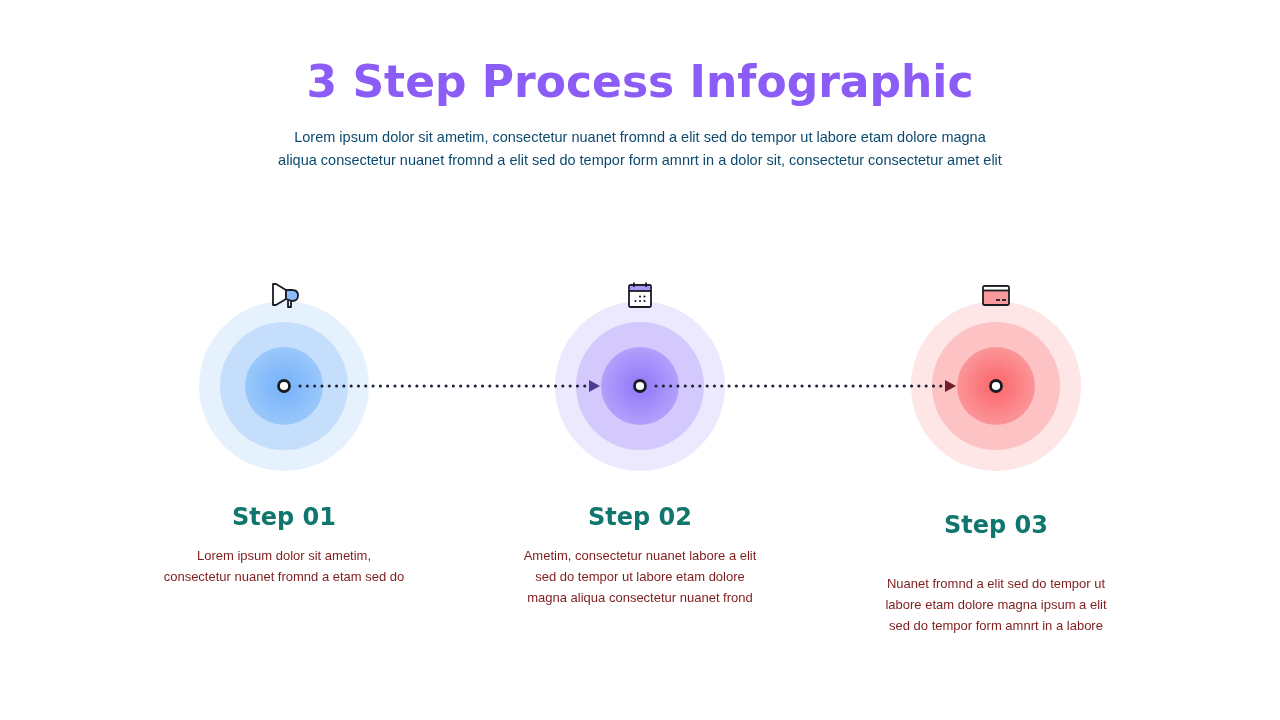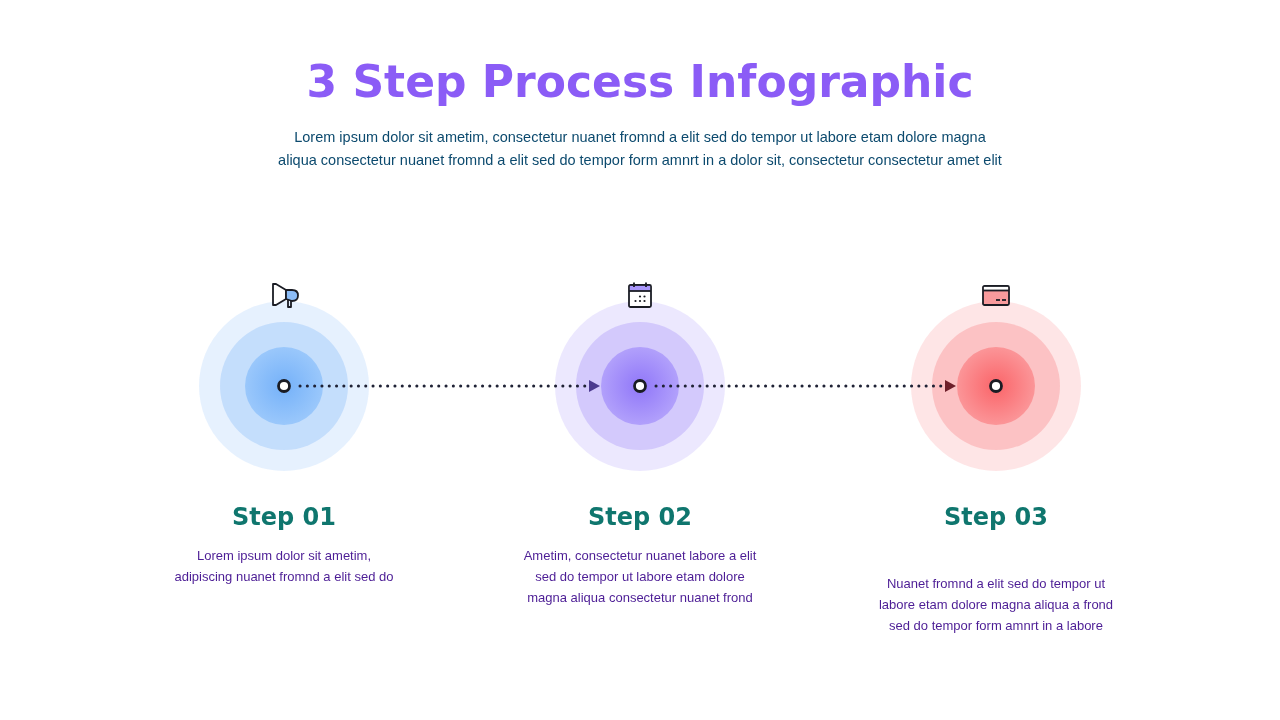--- a/index.html
+++ b/index.html
@@ -17,21 +17,21 @@
     font-family: "Liberation Sans", sans-serif; font-size: 14.5px; line-height: 23px; color: #0c4a6e;
   }
   .subtitle span { display: block; }
   .diagram { position: absolute; left: 0; top: 0; width: 1280px; height: 720px; }
   .step-title {
     position: absolute; width: 260px; text-align: center; top: 503px;
     font-family: "DejaVu Sans", sans-serif; font-weight: bold; font-size: 24px; color: #0f766e;
   }
   .step-desc {
     position: absolute; width: 270px; text-align: center; top: 545px;
-    font-family: "Liberation Sans", sans-serif; font-size: 13px; line-height: 21px; color: #4c1d95;
+    font-family: "Liberation Sans", sans-serif; font-size: 13px; line-height: 21px; color: #7f1d1d;
   }
   .step-desc span { display: block; }
 </style>
 </head>
 <body>
 
 <h1 class="title">3 Step Process Infographic</h1>
 <div class="subtitle">
   <span>Lorem ipsum dolor sit ametim, consectetur nuanet fromnd a elit sed do tempor ut labore etam dolore magna</span>
   <span>aliqua consectetur nuanet fromnd a elit sed do tempor form amnrt in a dolor sit, consectetur consectetur amet elit</span>
@@ -109,28 +109,28 @@
     <rect x="1.9" y="1.9" width="24.2" height="3.2" fill="#ffffff"></rect>
     <line x1="1" y1="5.5" x2="27" y2="5.5" stroke="#1a1c24" stroke-width="1.8"></line>
     <line x1="14" y1="15" x2="18" y2="15" stroke="#1a1c24" stroke-width="1.8"></line>
     <line x1="20" y1="15" x2="24" y2="15" stroke="#1a1c24" stroke-width="1.8"></line>
   </g>
 </svg>
 
 <div class="step-title" style="left:154px;">Step 01</div>
 <div class="step-desc" style="left:149px;">
   <span>Lorem ipsum dolor sit ametim,</span>
-  <span>adipiscing nuanet fromnd a elit sed do</span>
+  <span>consectetur nuanet fromnd a etam sed do</span>
 </div>
 
 <div class="step-title" style="left:510px;">Step 02</div>
 <div class="step-desc" style="left:505px;">
   <span>Ametim, consectetur nuanet labore a elit</span>
   <span>sed do tempor ut labore etam dolore</span>
   <span>magna aliqua consectetur nuanet frond</span>
 </div>
 
-<div class="step-title" style="left:866px;">Step 03</div>
+<div class="step-title" style="left:866px;margin-top:8px;">Step 03</div>
 <div class="step-desc" style="left:861px;margin-top:28px;">
   <span>Nuanet fromnd a elit sed do tempor ut</span>
-  <span>labore etam dolore magna aliqua a frond</span>
+  <span>labore etam dolore magna ipsum a elit</span>
   <span>sed do tempor form amnrt in a labore</span>
 </div>
 
 </body></html>

